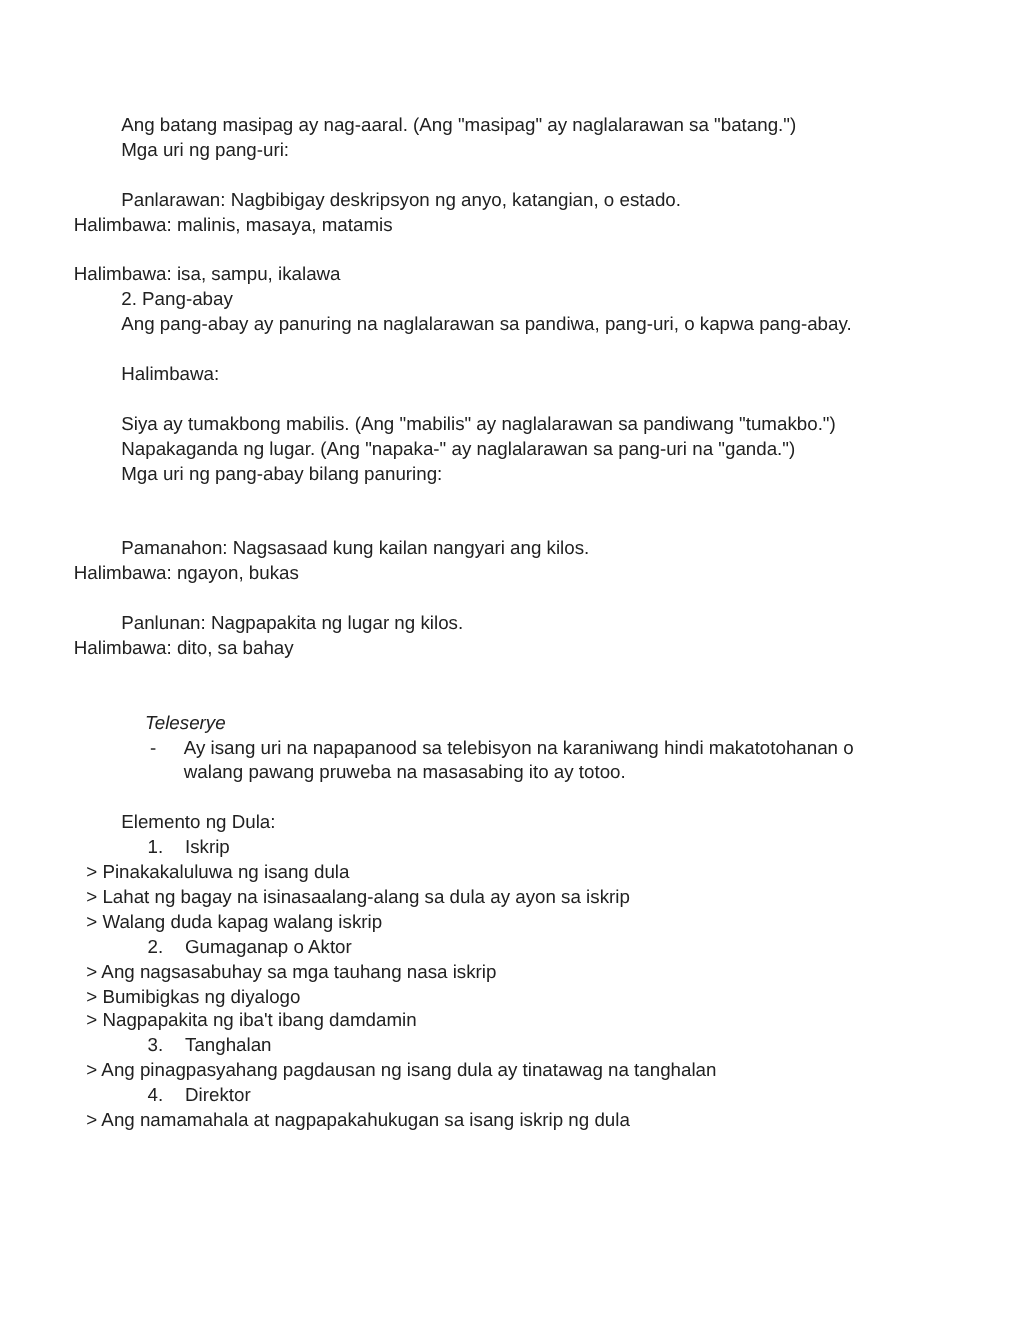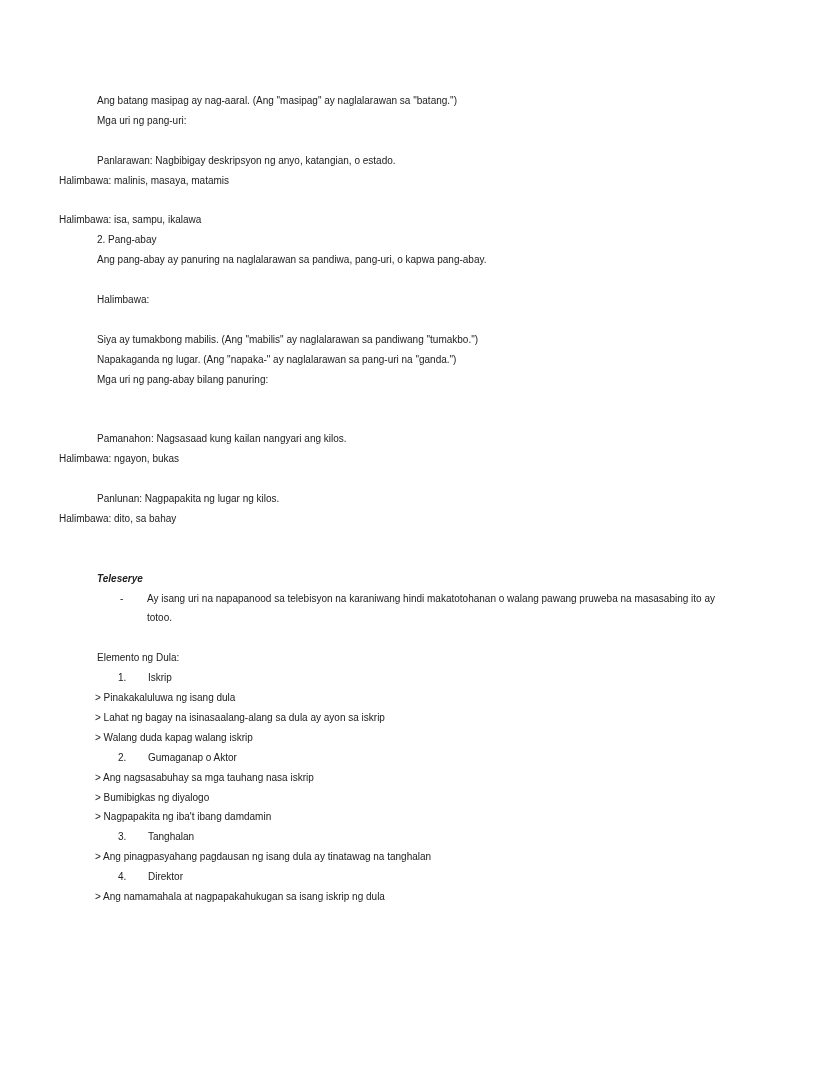--- a/index.html
+++ b/index.html
@@ -7,46 +7,46 @@
     padding: 0;
     background: #ffffff;
   }
   .page {
     position: relative;
     width: 828px;
     height: 1071px;
     background: #ffffff;
     overflow: hidden;
     font-family: "Liberation Sans", "DejaVu Sans", sans-serif;
-    font-size: 10px;
+    font-size: 15px;
     line-height: 19.9px;
     color: #212121;
     -webkit-font-smoothing: antialiased;
   }
   .content {
     position: absolute;
     top: 91px;
     left: 0;
     right: 0;
   }
   .line {
     position: relative;
     min-height: 19.9px;
     padding-left: 97px;
     padding-right: 90px;
     white-space: pre-wrap;
   }
   .line.gap {  }
   .line.indent  { padding-left: 59px; }
-  .line.heading { font-weight: bold; font-style: italic; }
+  .line.heading { font-weight: normal; font-style: italic; margin-left: 19px; }
   .line.bullet  { padding-left: 147px; padding-right: 94px; }
   .line.bullet .marker { position: absolute; left: 120px; top: 0; }
   .line.num     { padding-left: 148px; }
   .line.num .marker { position: absolute; left: 118px; top: 0; }
-  .line.sub     { padding-left: 95px; }
+  .line.sub     { padding-left: 69px; }
 </style>
 </head>
 <body>
 
 <main class="page">
   <div class="content">
       <div class="line p"><span>Ang batang masipag ay nag-aaral. (Ang "masipag" ay naglalarawan sa "batang.")</span></div>
       <div class="line p"><span>Mga uri ng pang-uri:</span></div>
       <div class="line gap"><span></span></div>
       <div class="line p"><span>Panlarawan: Nagbibigay deskripsyon ng anyo, katangian, o estado.</span></div>

